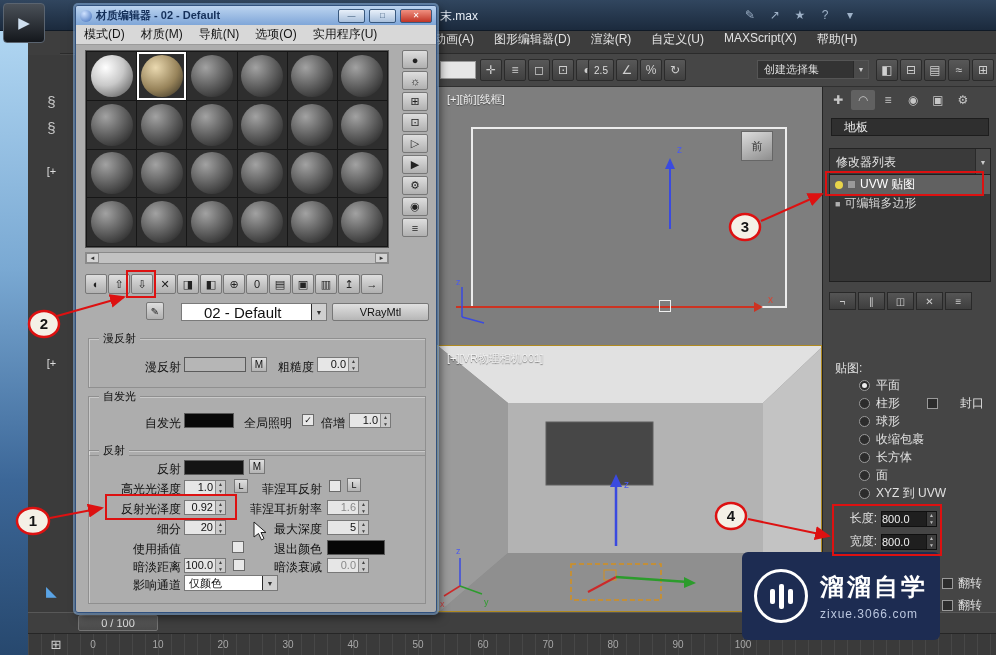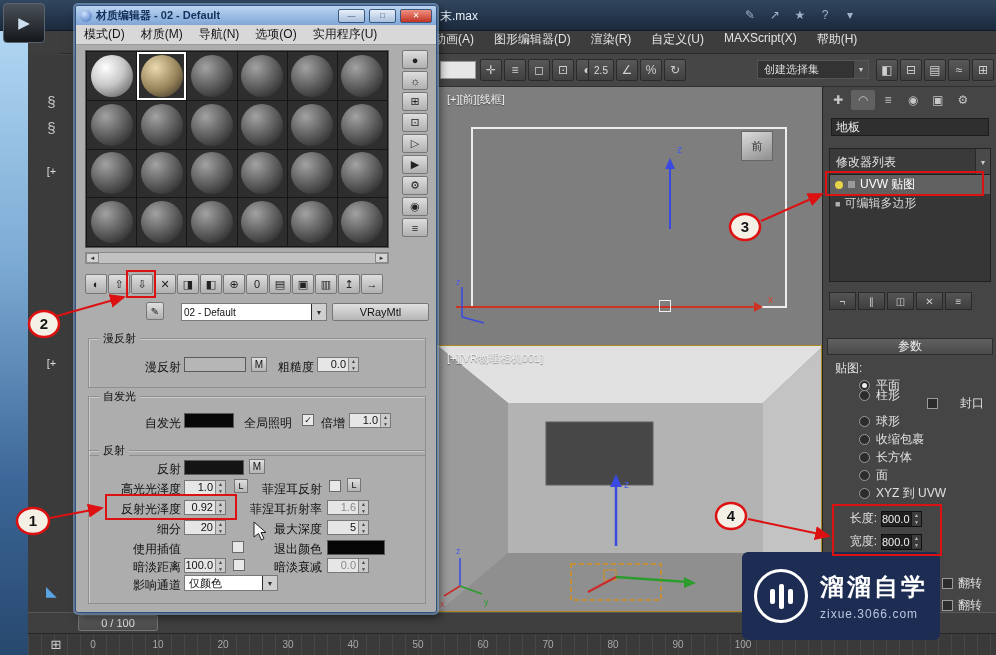--- a/index.html
+++ b/index.html
@@ -60,42 +60,42 @@
   #vpf-zlabel{position:absolute;left:239px;top:57px;color:#4a5af0;font-size:10px}
   #vpf-square{position:absolute;left:221px;top:213px;width:12px;height:12px;border:1px solid #f0f0f0}
   #vpf-cube{position:absolute;left:303px;top:44px;width:32px;height:30px;background:linear-gradient(155deg,#dcdcdc,#8e8e8e);border:1px solid #666;color:#333;font-size:11px;display:flex;align-items:center;justify-content:center}
   #vp-persp{position:absolute;left:437px;top:345px;width:385px;height:267px;background:#8c8c8c;border:1px solid #b08a20;overflow:hidden}
 
   
   #command-panel{position:absolute;left:822px;top:87px;width:174px;height:568px;background:#454545;border-left:1px solid #252525}
   #cp-tabs{position:absolute;left:3px;top:3px;display:flex;gap:1px}
   #cp-tabs .ibtn{width:24px;height:20px;color:#c6c6c6;font-size:12px;border-radius:2px}
   #cp-tabs .ibtn:nth-child(2){background:#616161}
-  #cp-name{position:absolute;left:8px;top:31px;width:158px;height:18px;background:#2f2f2f;border:1px solid #1d1d1d;color:#eee;font-size:12px;line-height:17px;padding-left:4px}
+  #cp-name{position:absolute;left:8px;top:31px;width:158px;height:18px;background:#2f2f2f;border:1px solid #1d1d1d;color:#eee;font-size:12px;line-height:17px;padding-left:12px}
   #cp-modlist{position:absolute;left:6px;top:61px;width:162px;height:29px;background:#3a3a3a;border:1px solid #232323;display:flex;align-items:center}
   #cp-modlist .lbl{flex:1;font-size:12px;color:#e4e4e4;padding-left:6px}
   #cp-stack{position:absolute;left:6px;top:87px;width:162px;height:108px;background:#363636;border:1px solid #202020}
   .stack-row{height:19px;display:flex;align-items:center;gap:4px;padding-left:5px;font-size:12px;color:#d8d8d8;white-space:nowrap}
   .stack-sel{background:#616161;color:#fff}
   .bulb{width:8px;height:8px;border-radius:50%;background:#e8d44a;flex:none}
   .chip{width:9px;height:9px;background:#9a9a9a;border:1px solid #5f5f5f;flex:none}
   .picon{font-size:9px;color:#b0b0b0;flex:none}
   #cp-stacktools{position:absolute;left:6px;top:205px;display:flex;gap:2px}
   #cp-stacktools .ibtn{width:27px;height:18px;background:linear-gradient(#555,#3e3e3e);border:1px solid #292929;color:#ccc;font-size:10px}
   #cp-par-header{position:absolute;left:4px;top:251px;width:166px;height:17px;background:linear-gradient(#606060,#4b4b4b);border:1px solid #2d2d2d;color:#ececec;font-size:12px;text-align:center;line-height:15px}
   #cp-map-label{position:absolute;left:12px;top:273px;font-size:12px;color:#e0e0e0}
   .radio-row{position:absolute;left:36px;display:flex;align-items:center;gap:6px;font-size:12px;color:#e0e0e0;white-space:nowrap}
   .radio{width:11px;height:11px;border-radius:50%;border:1px solid #9a9a9a;background:#2c2c2c;position:relative;flex:none}
   .radio.sel::after{content:"";position:absolute;left:2px;top:2px;width:5px;height:5px;border-radius:50%;background:#ececec}
   .dcb{width:11px;height:11px;background:#2c2c2c;border:1px solid #9a9a9a;font-size:9px;color:#eee;line-height:9px;text-align:center;flex:none}
   #cap-row{position:absolute;left:104px;display:flex;gap:22px;align-items:center;font-size:12px;color:#e0e0e0}
   .val-row{position:absolute;display:flex;align-items:center;gap:4px;font-size:12px;color:#e0e0e0}
   .vlabel{width:40px;text-align:right;white-space:nowrap}
   .dspin{display:inline-flex;height:16px;background:#1f1f1f;border:1px solid #101010}
-  .dspin .v{width:29px;font-size:11px;color:#f0f0f0;text-align:right;padding:1px 18px 0 0}
+  .dspin .v{width:44px;font-size:11px;color:#f0f0f0;text-align:right;padding:1px 18px 0 0}
   .dspin .btns,.spin .btns{width:10px;display:flex;flex-direction:column;background:#3c3c3c;border-left:1px solid #141414}
   .dspin .btns i,.spin .btns i{font-style:normal;font-size:5px;line-height:7px;color:#bbb;text-align:center}
   .flip-row{position:absolute;display:flex;gap:5px;align-items:center;font-size:12px;color:#e0e0e0}
   #nav-tools{position:absolute;left:122px;top:551px;display:flex;gap:1px}
   #nav-tools .ibtn{width:12px;height:14px;background:#3e3e3e;border:1px solid #2a2a2a;color:#bbb;font-size:9px}
 
   
   #trackbar{position:absolute;left:28px;top:612px;width:968px;height:21px;background:#3f3f3f;border-top:1px solid #585858}
   #track-handle{position:absolute;left:50px;top:2px;width:80px;height:16px;background:linear-gradient(#5e5e5e,#4a4a4a);border:1px solid #747474;border-radius:2px;color:#e4e4e4;font-size:11px;display:flex;align-items:center;justify-content:center}
   #ruler{position:absolute;left:28px;top:633px;width:968px;height:22px;background:#3a3a3a;border-top:1px solid #262626;background-image:repeating-linear-gradient(90deg,#474747 0 1px,transparent 1px 13px)}
@@ -119,21 +119,21 @@
   .slot-active .sphere{background:radial-gradient(circle at 35% 30%,#ead9b0,#97835a 55%,#423a28 90%)}
   #me-side{position:absolute;left:322px;top:44px;width:34px;display:flex;flex-direction:column;gap:2px;align-items:center}
   #me-side .ibtn,#me-toolbar .ibtn,#me-picker{background:linear-gradient(#dedede,#b0b0b0);border:1px solid #777;border-radius:2px;color:#222}
   #me-side .ibtn{width:26px;height:19px;font-size:11px}
   #me-hscroll{position:absolute;left:9px;top:246px;width:304px;height:12px;background:#c2c2c2;border:1px solid #8a8a8a;display:flex;justify-content:space-between}
   .scr-btn{width:13px;height:100%;background:#d4d4d4;border:1px solid #8a8a8a;font-size:6px;color:#333;display:flex;align-items:center;justify-content:center}
   #me-toolbar{position:absolute;left:9px;top:268px;display:flex;gap:1px}
   #me-toolbar .ibtn{width:22px;height:20px;font-size:11px}
   #me-picker{position:absolute;left:70px;top:296px;width:18px;height:18px;font-size:10px;display:flex;align-items:center;justify-content:center}
   #me-namedd{position:absolute;left:105px;top:297px;width:146px;height:18px;background:#fff;border:1px solid #7a7a7a;display:flex;align-items:center}
-  #me-namedd .lbl{flex:1;font-size:10px;color:#111;padding-left:2px}
+  #me-namedd .lbl{flex:1;font-size:15px;color:#111;padding-left:22px}
   #me-namedd .dd-btn{background:#d0d0d0;color:#333}
   #me-typebtn{position:absolute;left:256px;top:297px;width:97px;height:18px;background:linear-gradient(#e0e0e0,#b6b6b6);border:1px solid #777;border-radius:2px;font-size:11px;color:#111;display:flex;align-items:center;justify-content:center}
   .grp{position:absolute;left:12px;width:338px;border:1px solid #8f8f8f;box-shadow:inset 1px 1px 0 rgba(255,255,255,.35)}
   #grp-diffuse{top:332px;height:50px}
   #grp-selfillum{top:390px;height:60px}
   #grp-reflect{top:444px;height:154px}
   .grp-title{position:absolute;top:-8px;left:10px;background:#adadad;padding:0 4px;font-size:11px;color:#101010;white-space:nowrap}
   .glabel{position:absolute;font-size:12px;color:#101010;white-space:nowrap}
   .swatch{position:absolute;height:15px;border:1px solid #5a5a5a}
   .mbtn{position:absolute;width:16px;height:15px;background:linear-gradient(#e0e0e0,#b4b4b4);border:1px solid #777;font-size:10px;color:#111;display:flex;align-items:center;justify-content:center}
@@ -301,28 +301,27 @@
         <span>可编辑多边形</span>
       </div>
     </div>
     <div id="cp-stacktools">
         <span class="ibtn">¬</span>
         <span class="ibtn">∥</span>
         <span class="ibtn">◫</span>
         <span class="ibtn">✕</span>
         <span class="ibtn">≡</span>
       </div>
-    <div id="cp-par-header">参数</div>
     <span id="cp-map-label">贴图:</span>
 
     <div class="radio-row" style="top:290px">
       <span class="radio sel"></span>
       <span>平面</span>
     </div>
-    <div class="radio-row" style="top:300px">
+    <div class="radio-row" style="top:308px">
       <span class="radio"></span>
       <span>柱形</span>
     </div>
     <div id="cap-row" style="top:308px">
       <span class="dcb"></span>
       <span>封口</span>
     </div>
     <div class="radio-row" style="top:326px">
       <span class="radio"></span>
       <span>球形</span>

